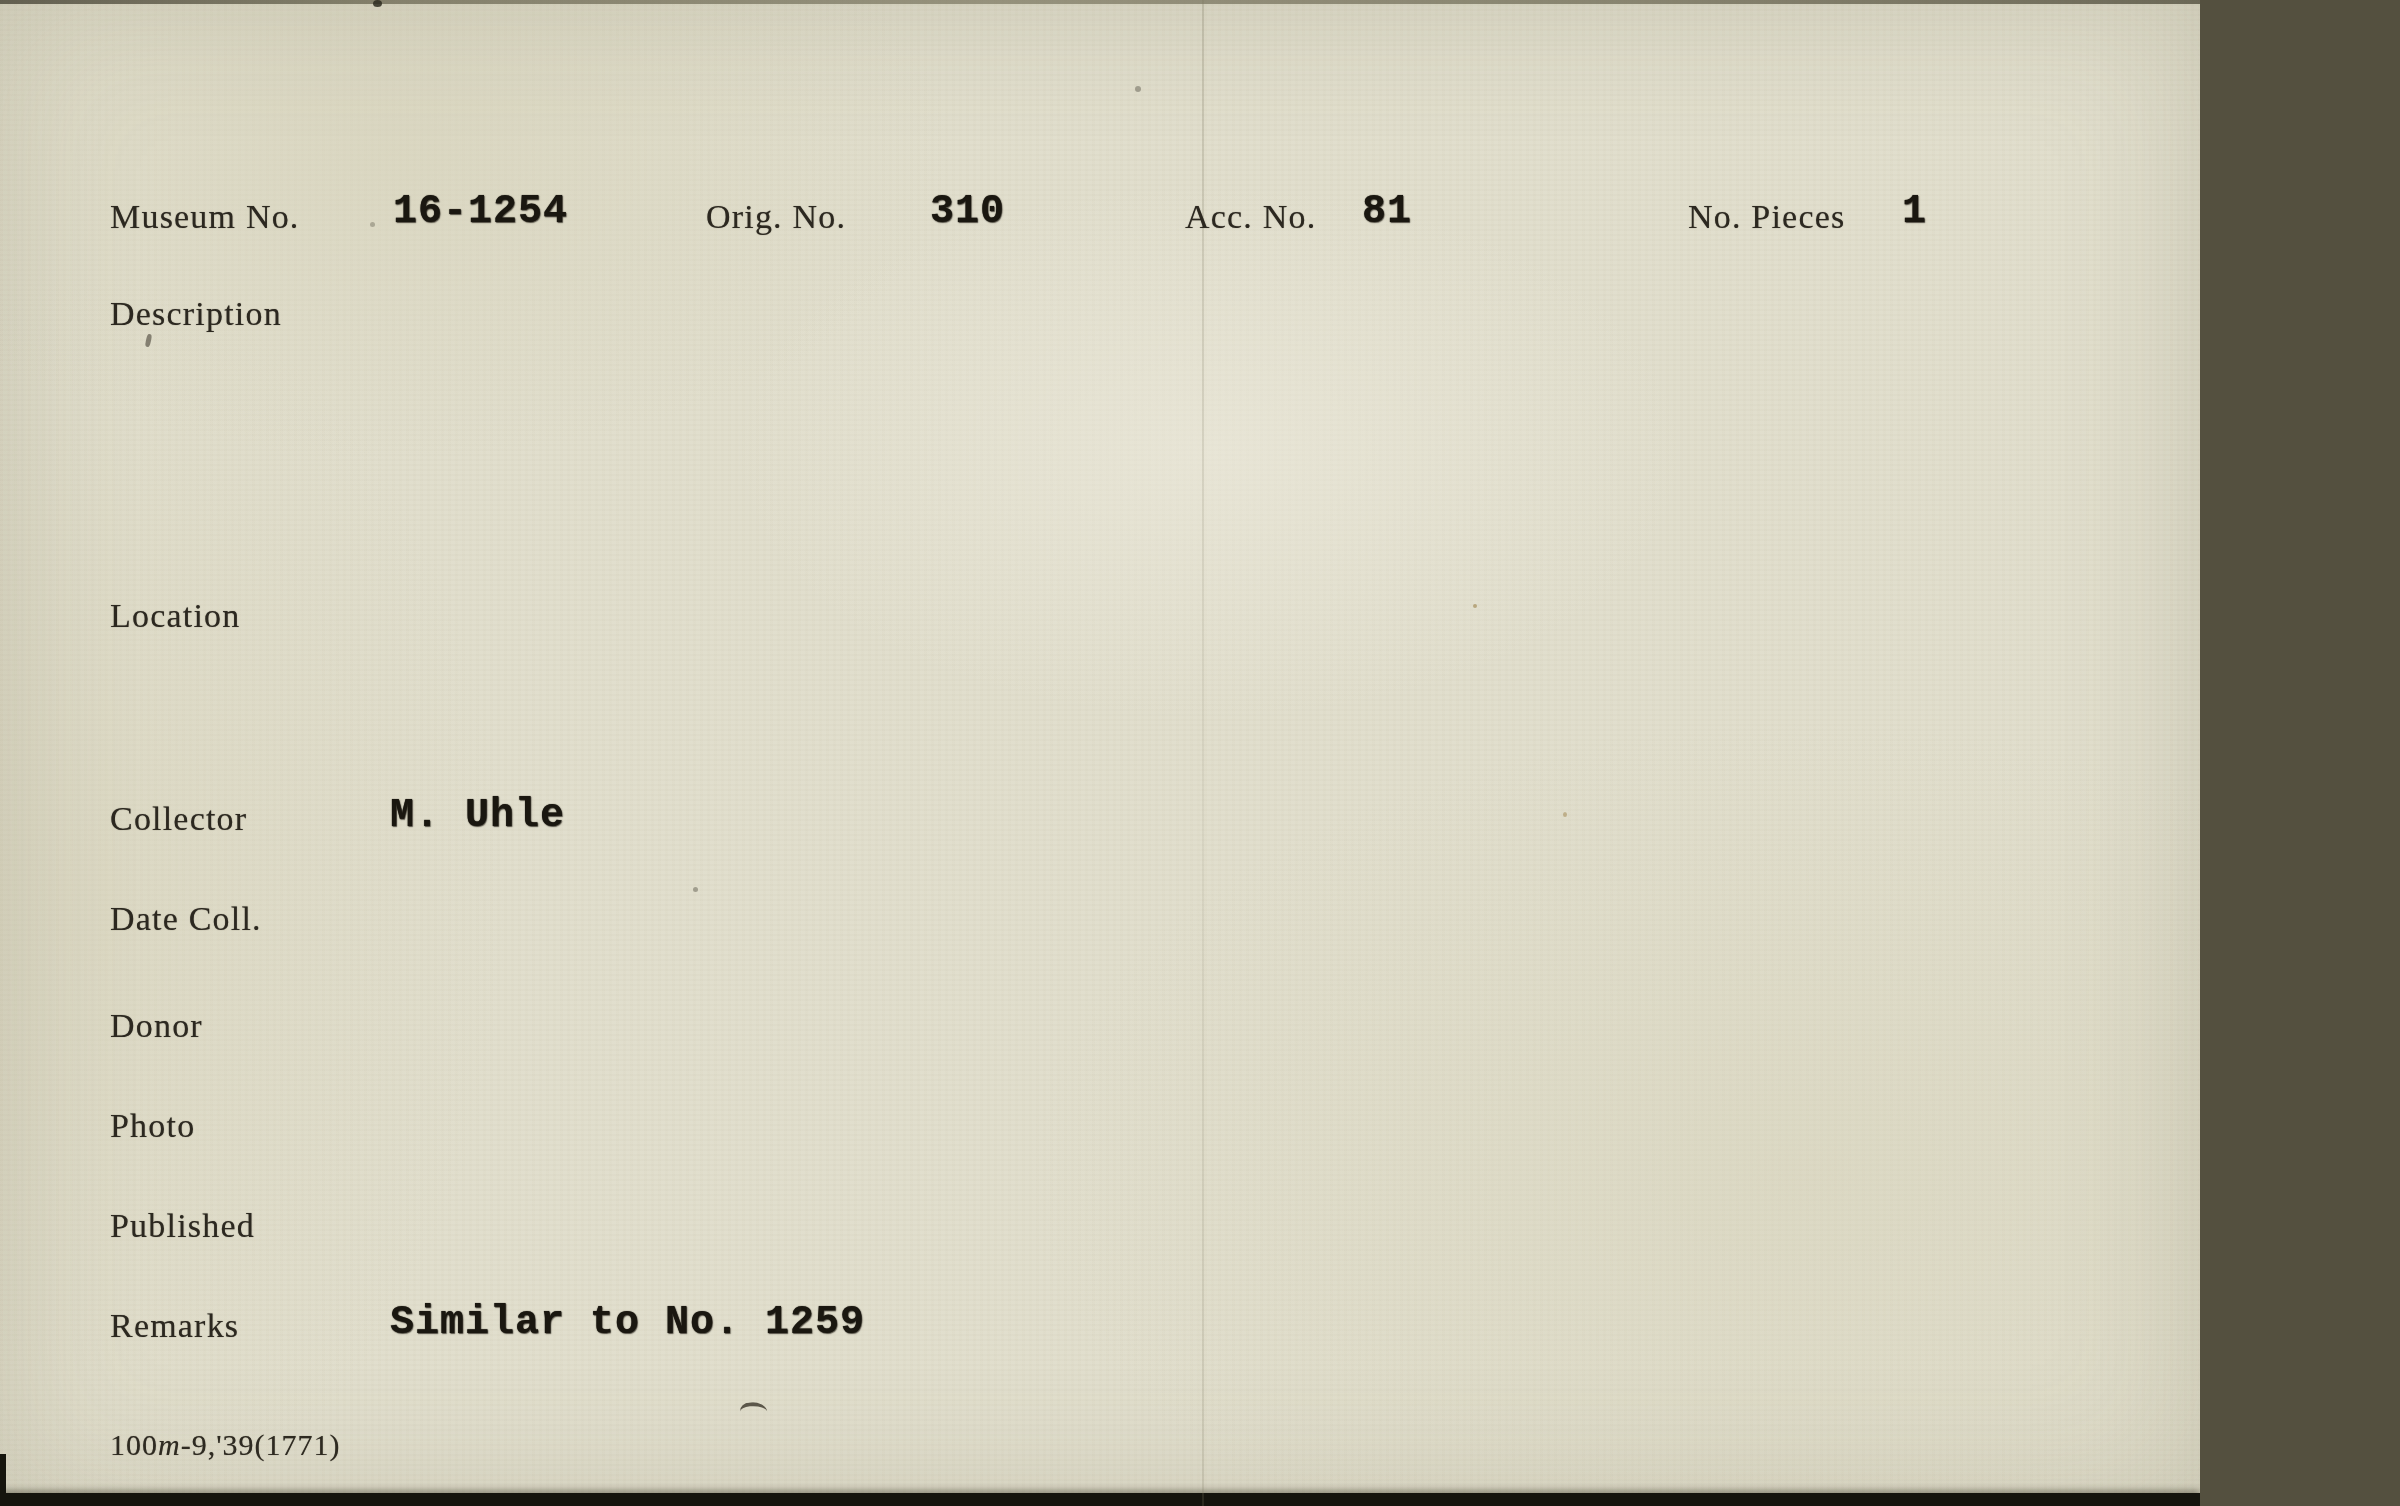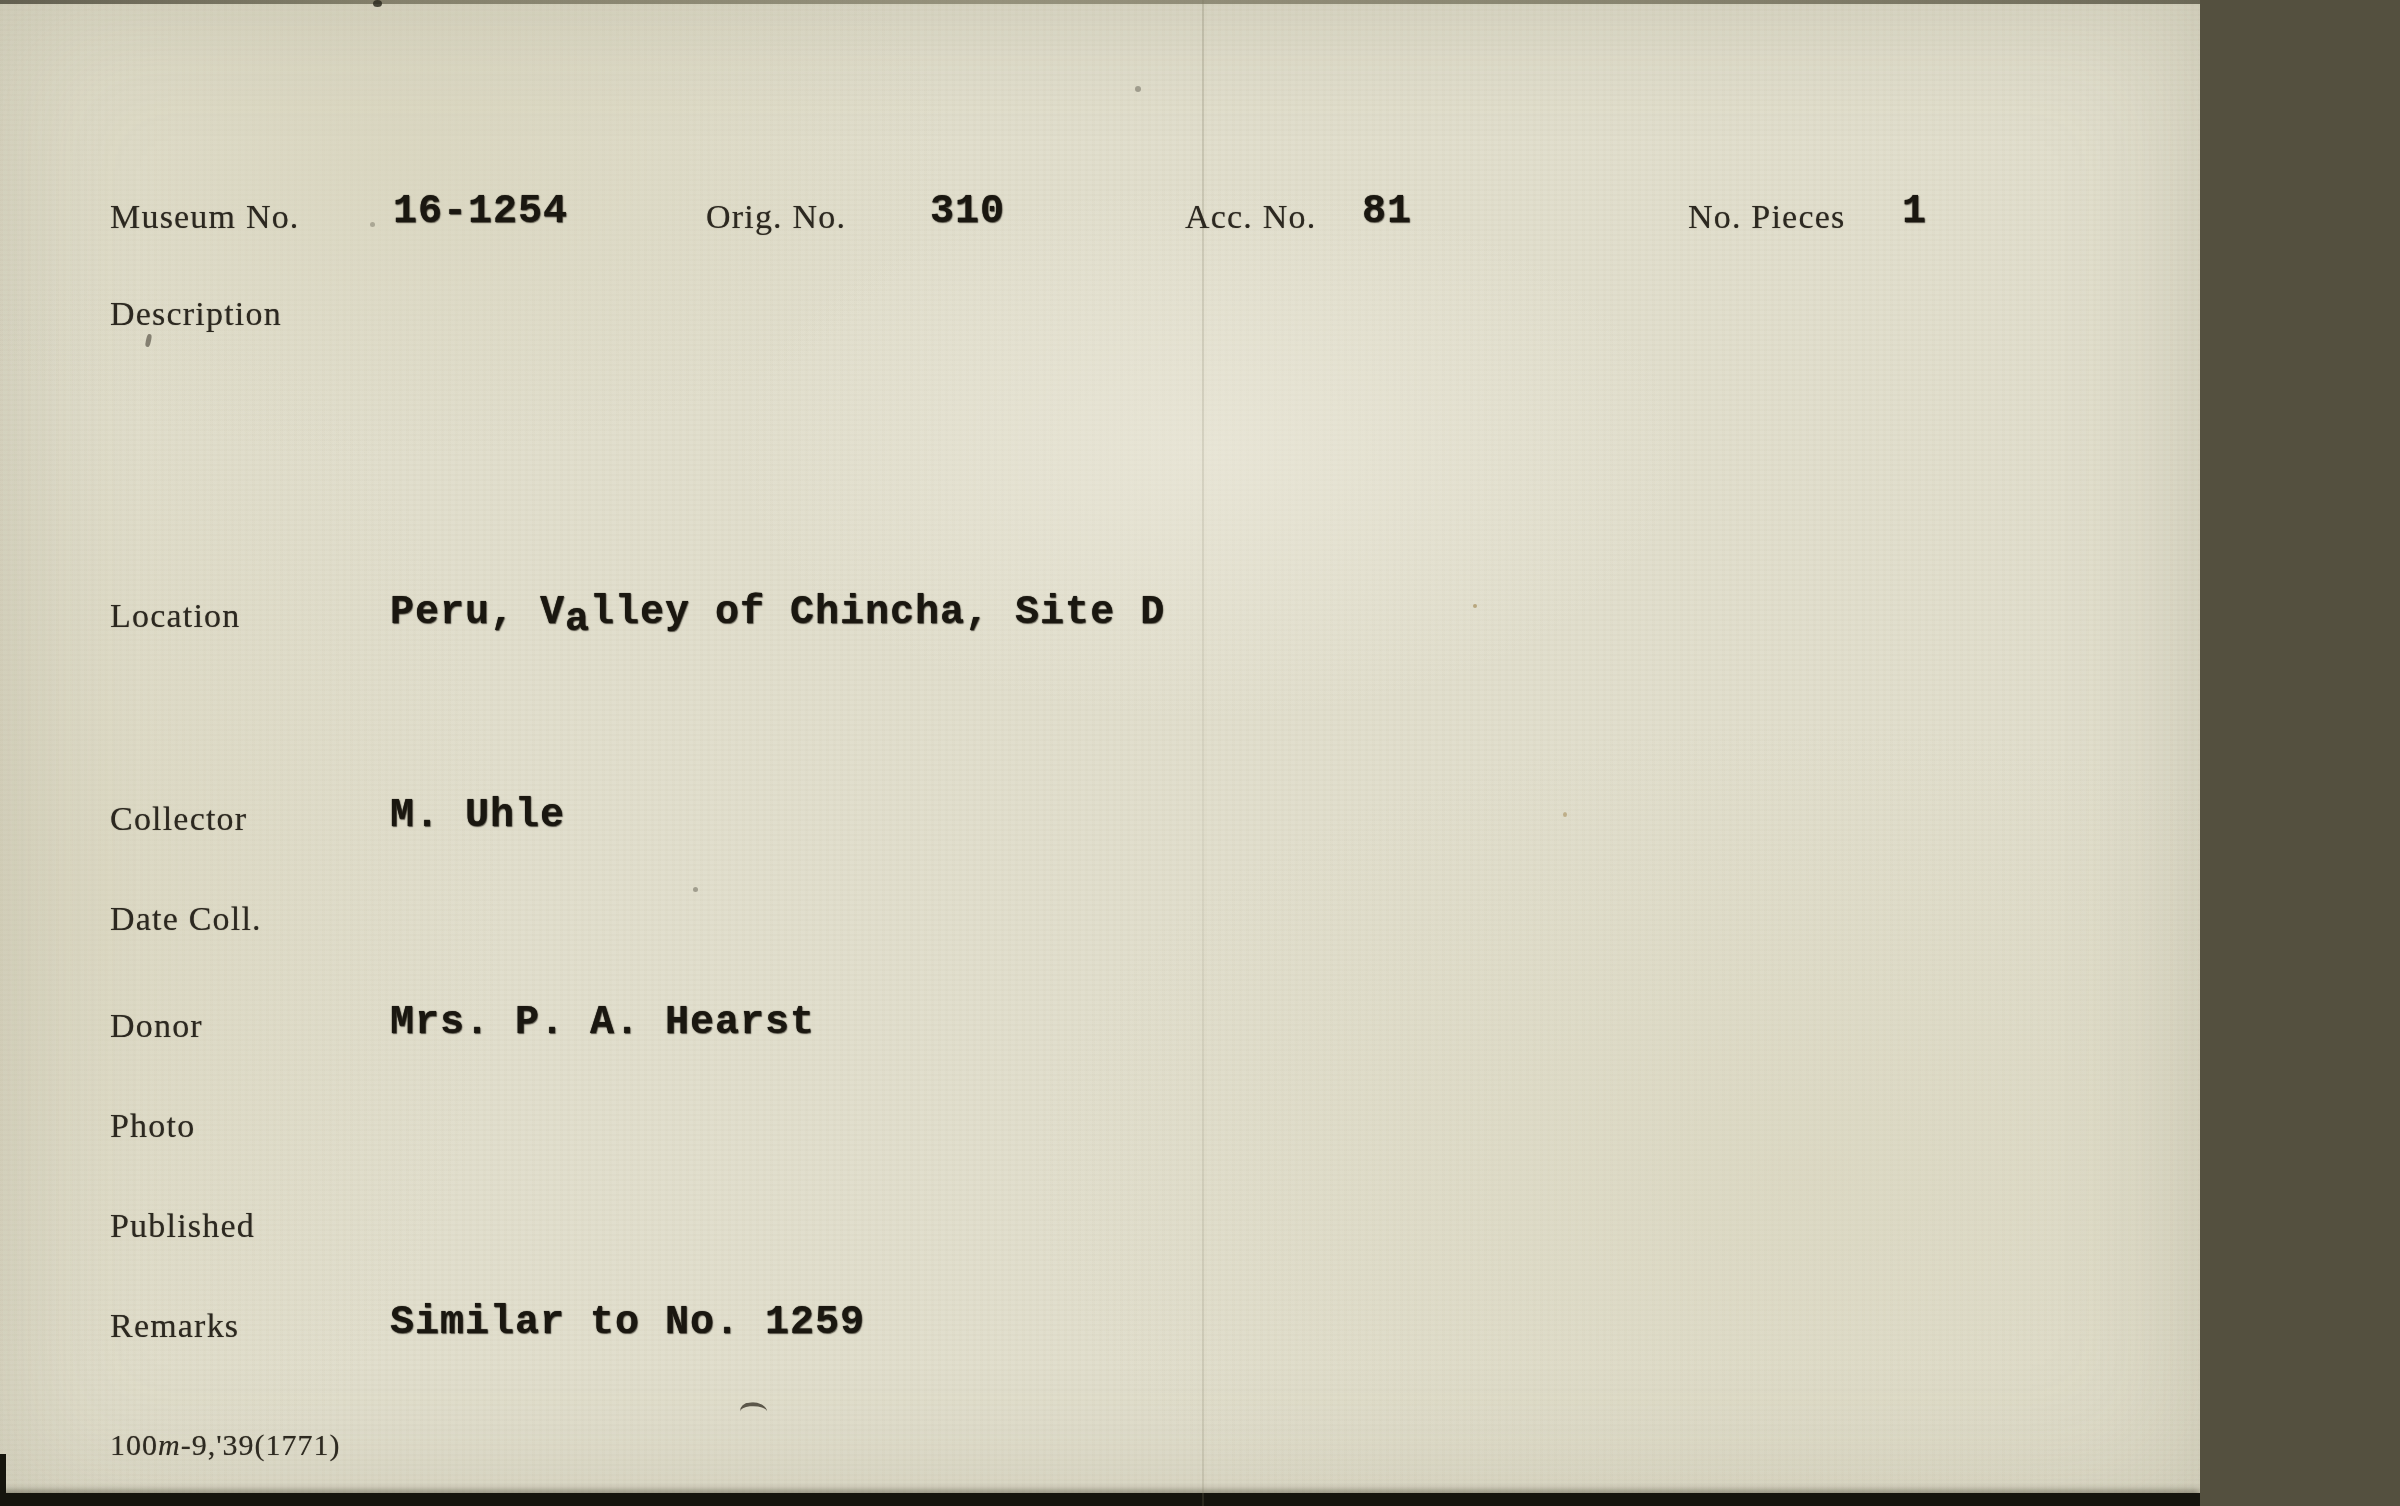--- a/index.html
+++ b/index.html
@@ -62,30 +62,28 @@
   <span class="lbl" style="left:706px;top:198px">Orig. No.</span>
   <span class="val" style="left:930px;top:190px">310</span>
   <span class="lbl" style="left:1185px;top:198px">Acc. No.</span>
   <span class="val" style="left:1362px;top:190px">81</span>
   <span class="lbl" style="left:1688px;top:198px">No. Pieces</span>
   <span class="val" style="left:1902px;top:190px">1</span>
 
   <span class="lbl" style="left:110px;top:295px">Description</span>
 
   <span class="lbl" style="left:110px;top:597px">Location</span>
-  <span class="val" style="left:390px;top:591px"><span>Peru, V</span><span class="drop">a</span><span>lley of Chincha, Site D</span></span>
 
   <span class="lbl" style="left:110px;top:800px">Collector</span>
   <span class="val" style="left:390px;top:794px">M. Uhle</span>
 
   <span class="lbl" style="left:110px;top:900px">Date Coll.</span>
   <span class="val" style="left:390px;top:894px"></span>
 
   <span class="lbl" style="left:110px;top:1007px">Donor</span>
-  <span class="val" style="left:390px;top:1001px">Mrs. P. A. Hearst</span>
 
   <span class="lbl" style="left:110px;top:1107px">Photo</span>
   <span class="val" style="left:390px;top:1101px"></span>
 
   <span class="lbl" style="left:110px;top:1207px">Published</span>
   <span class="val" style="left:390px;top:1201px"></span>
 
   <span class="lbl" style="left:110px;top:1307px">Remarks</span>
   <span class="val" style="left:390px;top:1301px">Similar to No. 1259</span>
 

